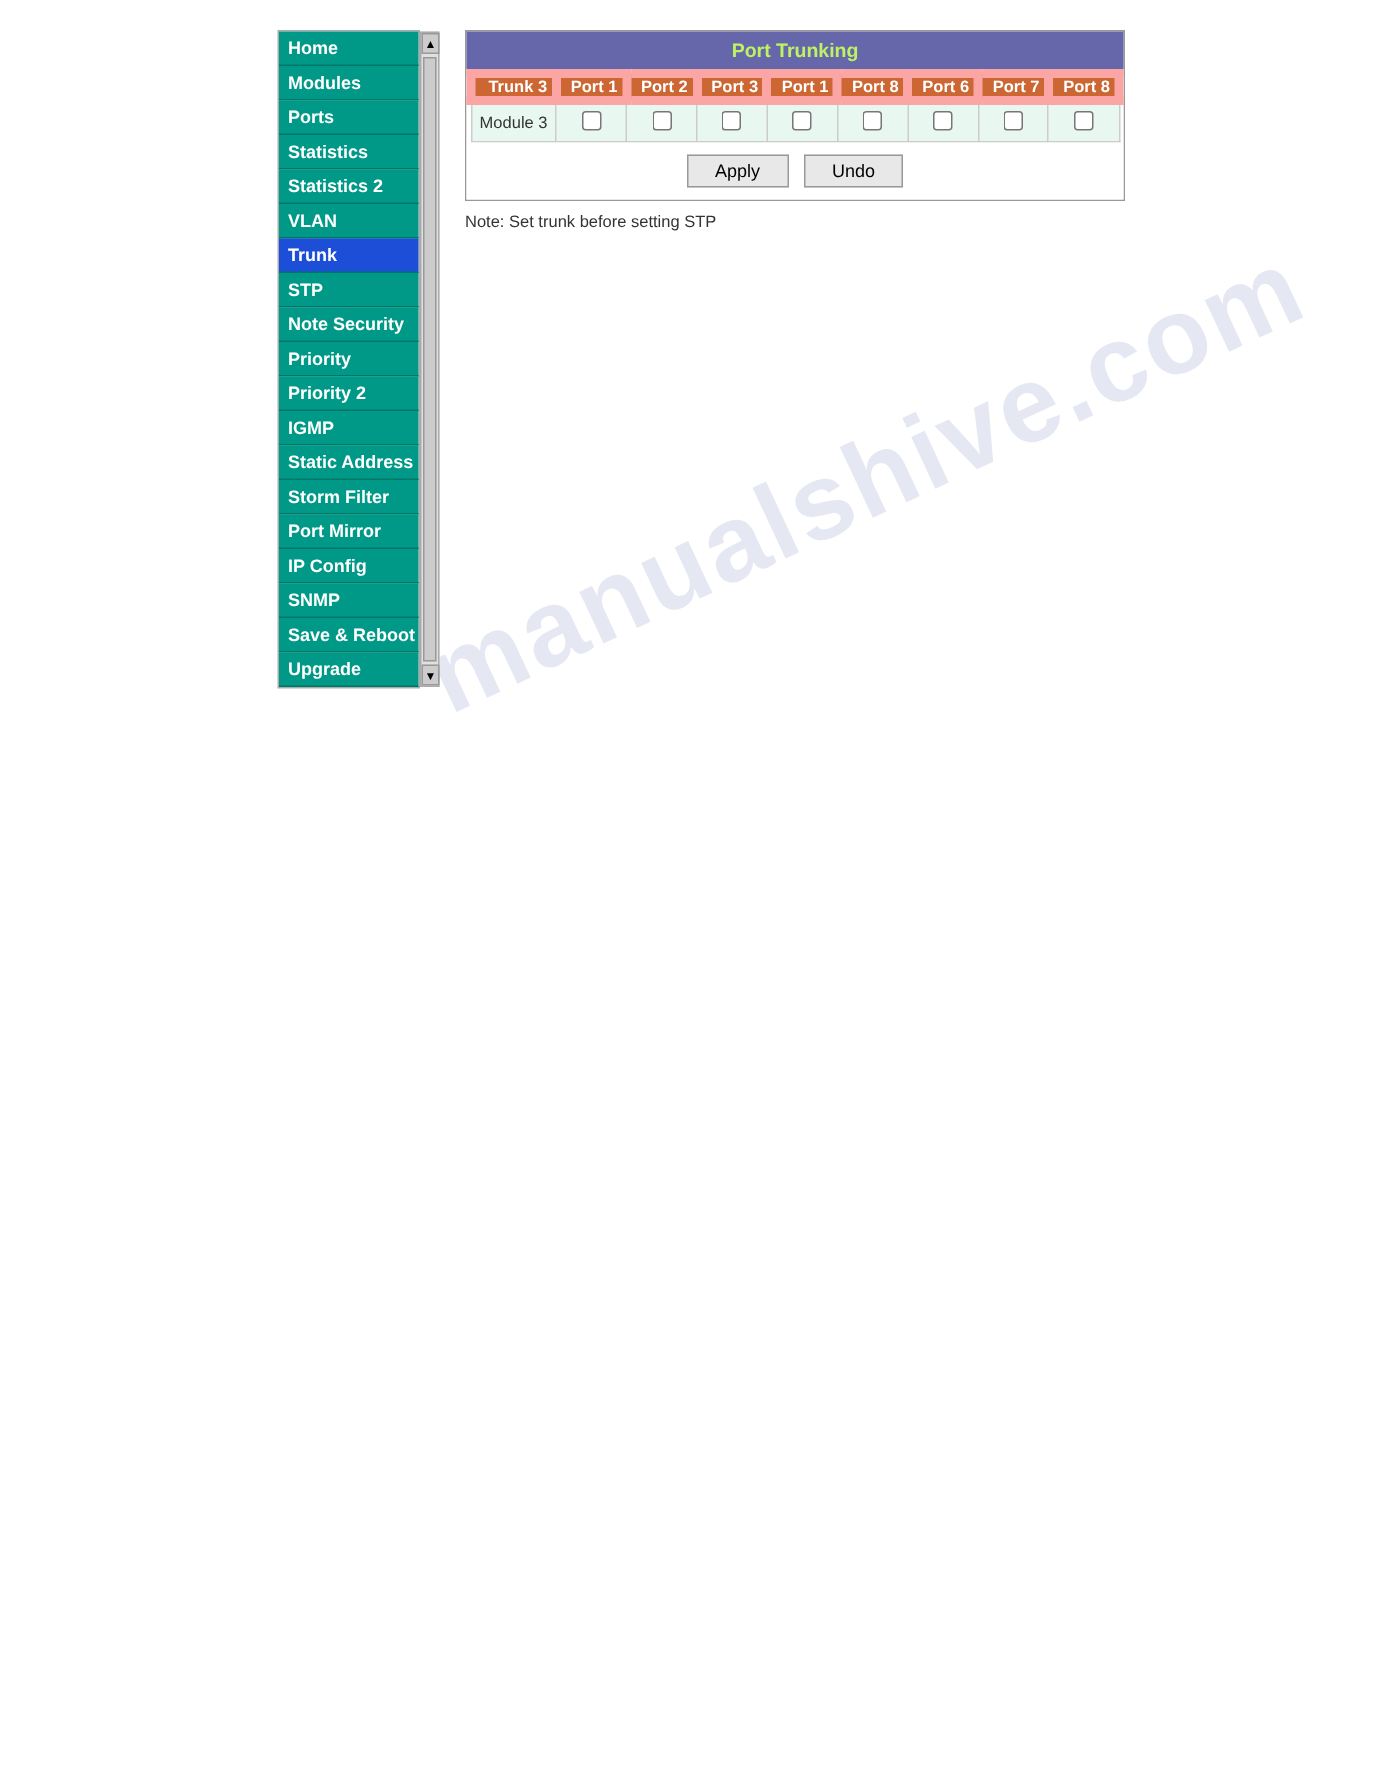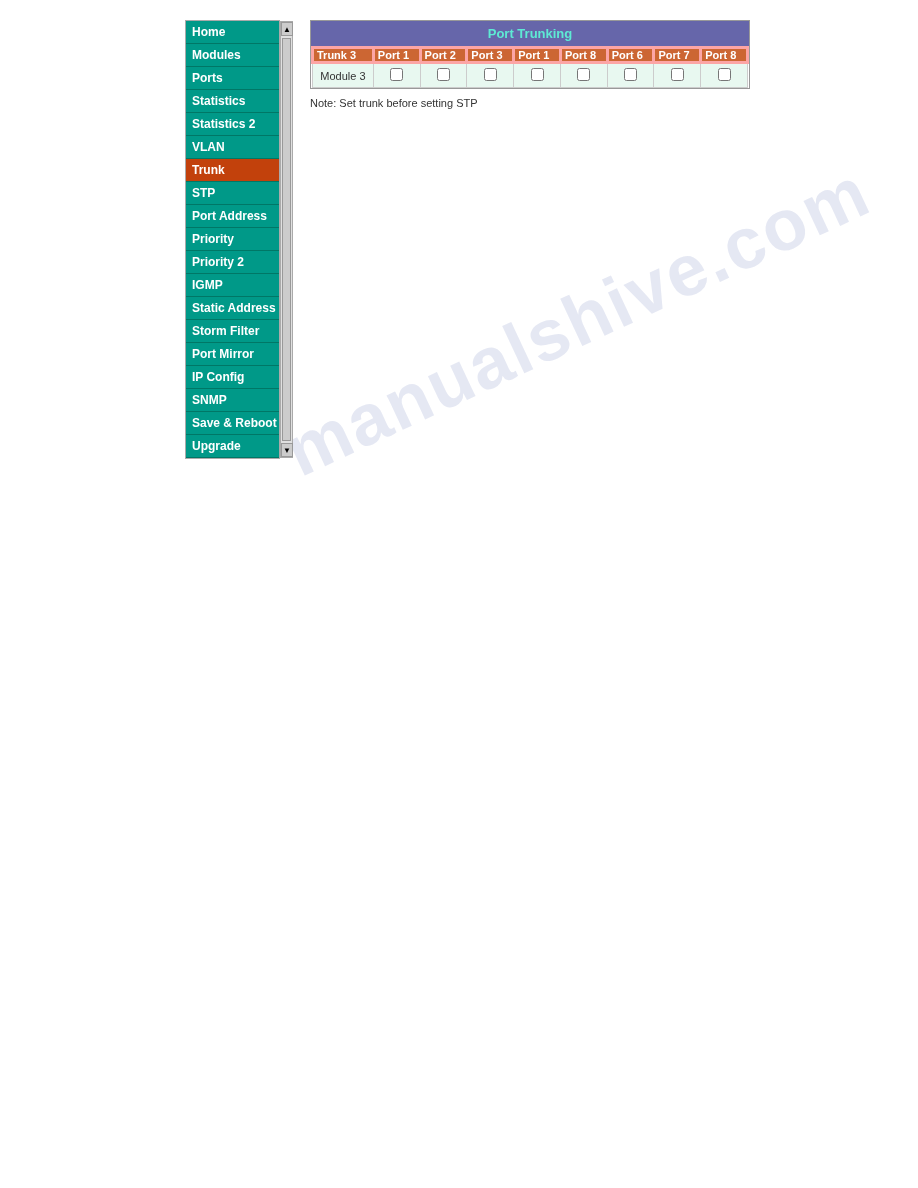--- a/index.html
+++ b/index.html
@@ -32,21 +32,21 @@
       background: #009988;
       color: #fff;
       font-size: 12px;
       font-weight: bold;
       padding: 4px 6px;
       cursor: pointer;
       border-bottom: 1px solid #007766;
       white-space: nowrap;
     }
     .sidebar-item.active {
-      background: #c2410c;
+      background: #1d4ed8;
     }
     .scroll-arrow {
       width: 12px;
       height: 14px;
       background: #ccc;
       border: 1px solid #999;
       display: flex;
       align-items: center;
       justify-content: center;
       font-size: 8px;
@@ -63,39 +63,39 @@
       color: #333;
       margin-bottom: 14px;
     }
     
     .port-trunking-container {
       width: 440px;
       border: 1px solid #999;
     }
     .port-trunking-header {
       background: #6666aa;
-      color: #5eead4;
+      color: #bef264;
       text-align: center;
       font-weight: bold;
       font-size: 13px;
       padding: 5px 0;
     }
     .port-trunking-table {
       width: 100%;
       border-collapse: collapse;
       background: #fff;
     }
     .port-trunking-table th {
       background: #cc6633;
       color: #fff;
       font-size: 11px;
       font-weight: bold;
-      text-align: left;
+      text-align: right;
       padding: 0 3px;
-      border: 3px solid #fca5a5;
+      border: 6px solid #fca5a5;
     }
     .port-trunking-table th.trunk-header {
       background: #cc6633;
       color: #fff;
     }
     .port-trunking-table td {
       text-align: center;
       padding: 4px 3px;
       border: 1px solid #ccc;
       font-size: 11px;
@@ -151,21 +151,21 @@
 
     <div class="sidebar" style="position:relative;">
       <div class="sidebar-item">Home</div>
       <div class="sidebar-item">Modules</div>
       <div class="sidebar-item">Ports</div>
       <div class="sidebar-item">Statistics</div>
       <div class="sidebar-item">Statistics 2</div>
       <div class="sidebar-item">VLAN</div>
       <div class="sidebar-item active">Trunk</div>
       <div class="sidebar-item">STP</div>
-      <div class="sidebar-item">Port Address</div>
+      <div class="sidebar-item">Note Security</div>
       <div class="sidebar-item">Priority</div>
       <div class="sidebar-item">Priority 2</div>
       <div class="sidebar-item">IGMP</div>
       <div class="sidebar-item">Static Address</div>
       <div class="sidebar-item">Storm Filter</div>
       <div class="sidebar-item">Port Mirror</div>
       <div class="sidebar-item">IP Config</div>
       <div class="sidebar-item">SNMP</div>
       <div class="sidebar-item">Save &amp; Reboot</div>
       <div class="sidebar-item">Upgrade</div>
@@ -202,17 +202,21 @@
               <td><input type="checkbox" style=""></td>
               <td><input type="checkbox" style=""></td>
               <td><input type="checkbox" style=""></td>
               <td><input type="checkbox" style=""></td>
               <td><input type="checkbox" style=""></td>
               <td><input type="checkbox" style=""></td>
               <td><input type="checkbox" style=""></td>
             </tr>
           </tbody>
         </table>
+        <div class="button-row">
+          <button class="action-btn">Apply</button>
+          <button class="action-btn">Undo</button>
+        </div>
       </div>
       <div class="note-text">Note: Set trunk before setting STP</div>
     </div>
   </div>
 </div>
 
 </body></html>

